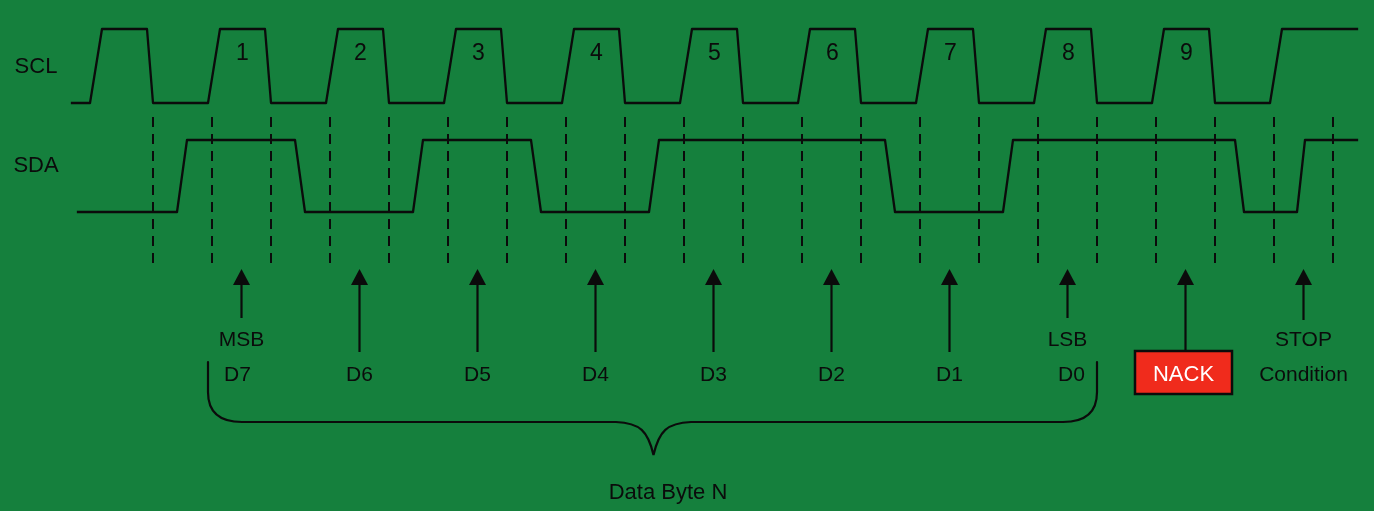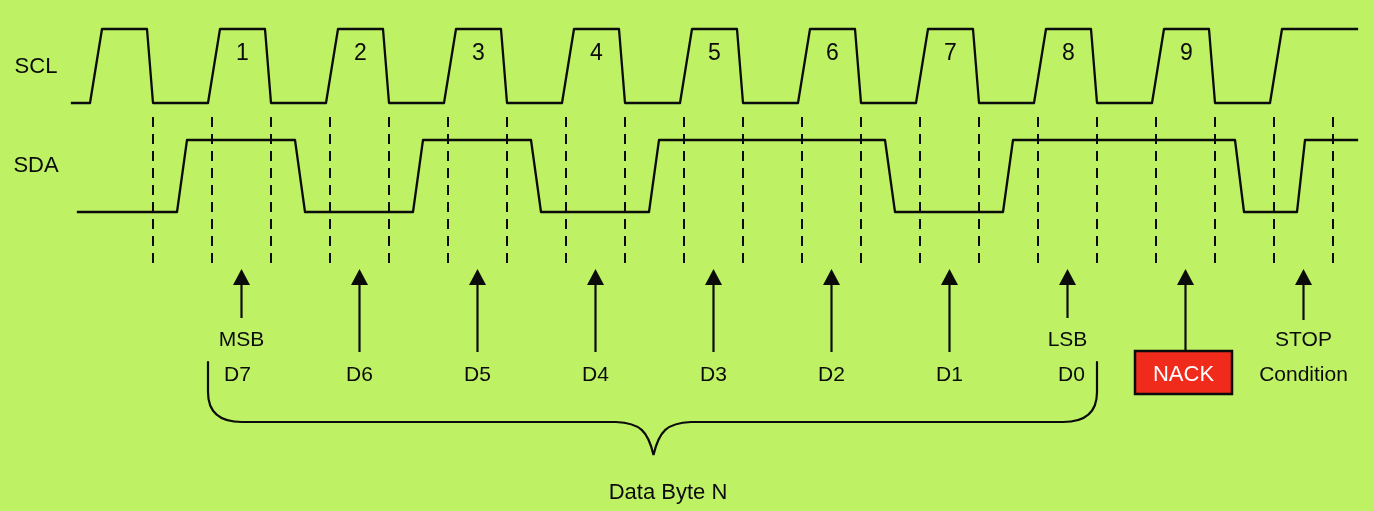--- a/index.html
+++ b/index.html
@@ -1,16 +1,16 @@
 <!DOCTYPE html>
 <html><head>
 <meta charset="utf-8">
 <style>
   html,body{margin:0;padding:0;background:#ffffff;}
-  .stage{position:relative;width:1374px;height:511px;background:#bef264;overflow:hidden;}
+  .stage{position:relative;width:1374px;height:511px;background:#15803d;overflow:hidden;}
   svg{display:block;}
   .lbl{font-family:"Liberation Sans","DejaVu Sans",sans-serif;font-size:21px;fill:#0b0b0b;text-anchor:middle;}
   .siglbl{font-family:"Liberation Sans","DejaVu Sans",sans-serif;font-size:22px;fill:#0b0b0b;text-anchor:middle;}
   .clknum{font-family:"Liberation Sans","DejaVu Sans",sans-serif;font-size:23px;fill:#0b0b0b;text-anchor:middle;}
   .bracelbl{font-family:"Liberation Sans","DejaVu Sans",sans-serif;font-size:22px;fill:#0b0b0b;text-anchor:middle;}
   .nacktxt{font-family:"Liberation Sans","DejaVu Sans",sans-serif;font-size:22px;text-anchor:middle;}
   .wave{fill:none;stroke:#0b0b0b;stroke-width:2.3;stroke-linejoin:round;stroke-linecap:square;}
   .dash{stroke:#0b0b0b;stroke-width:2;stroke-dasharray:10 7;}
   .arrowline{stroke:#0b0b0b;stroke-width:2.2;}
   .arrowhead{fill:#0b0b0b;stroke:none;}

